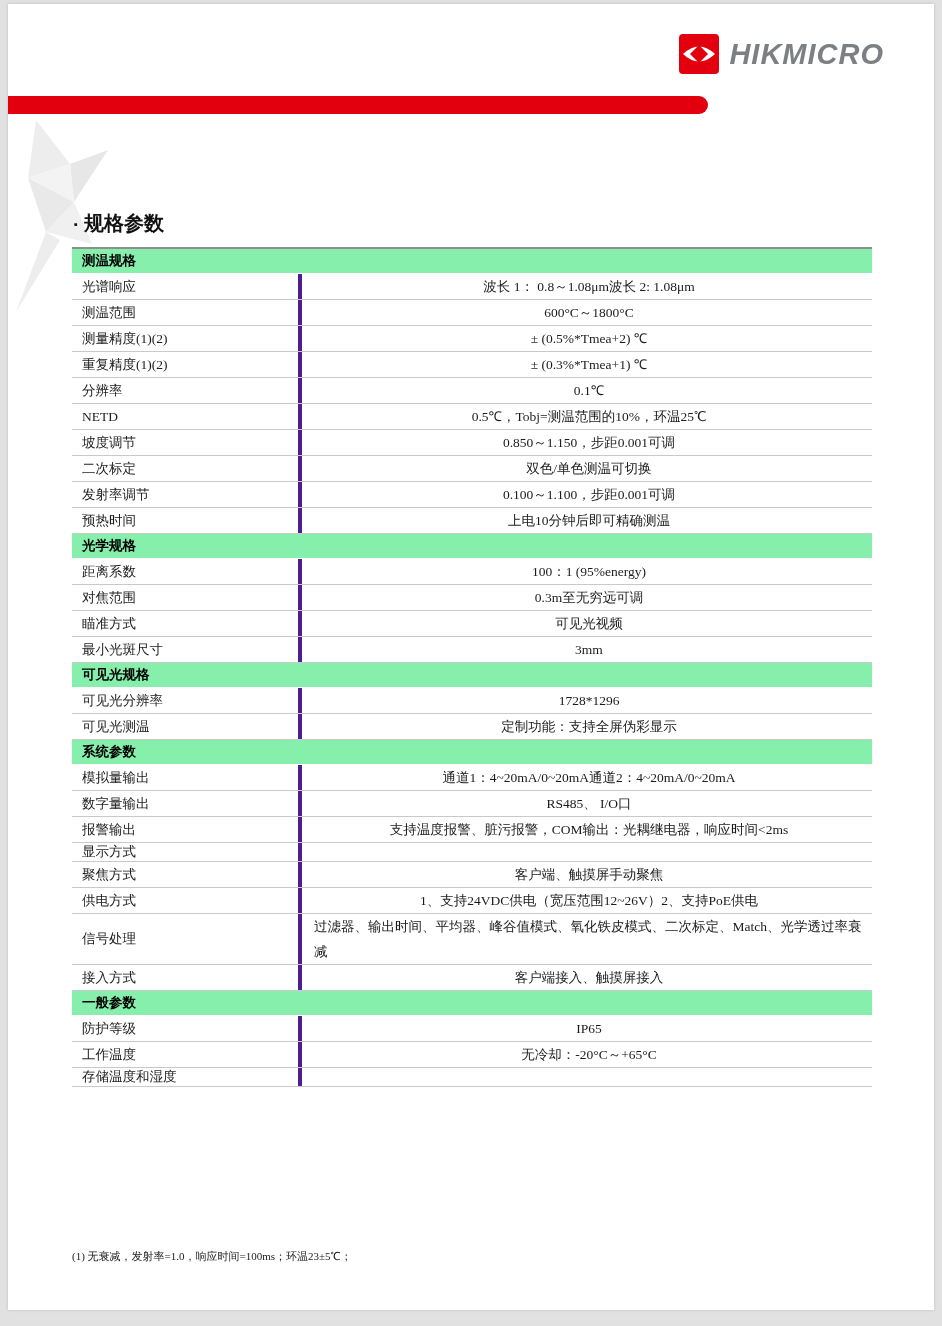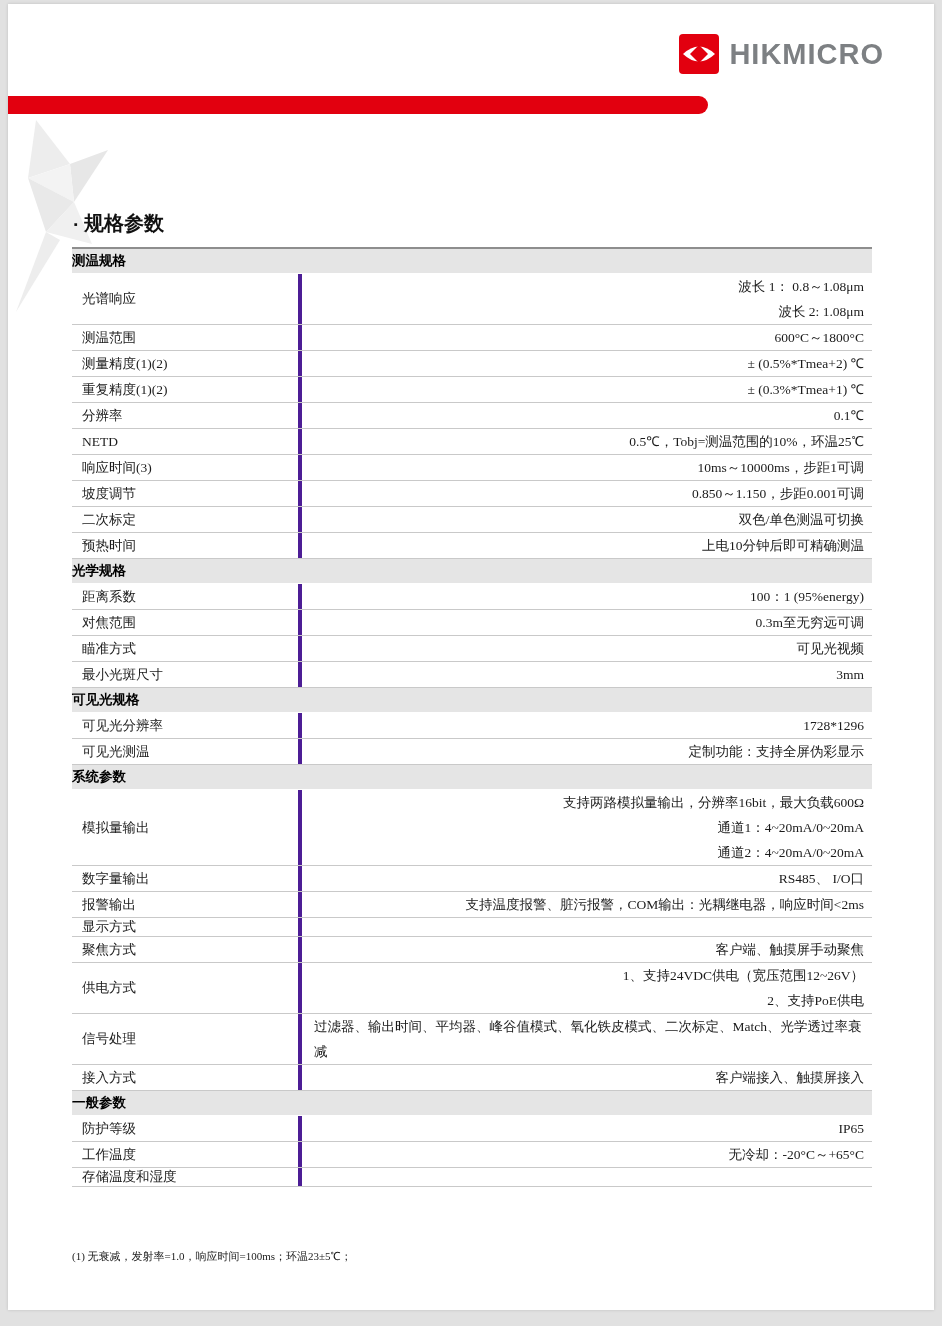--- a/index.html
+++ b/index.html
@@ -11,21 +11,21 @@
     overflow:hidden;
   }
   .page{
     position:absolute;left:8px;top:4px;width:926px;height:1306px;
     background:#ffffff;
     box-shadow:0 0 3px rgba(0,0,0,0.15);
   }
   
   .logo{
     position:absolute;top:30px;right:50px;
-    display:flex;align-items:center;gap:10px;
+    display:flex;align-items:center;gap:10px;font-style:italic;
   }
   .logo-icon{width:40px;height:40px;display:block;}
   .logo-text{
     font-family:"Liberation Sans", sans-serif;
     font-weight:bold;font-size:29px;letter-spacing:1px;
     color:#7d8083;line-height:40px;
   }
   
   .red-bar{
     position:absolute;left:0;top:92px;width:700px;height:18px;
@@ -41,39 +41,39 @@
     display:flex;align-items:center;gap:6px;
   }
   .doc-title .bullet{font-size:11px;line-height:20px;}
   
   .spec-table{
     position:absolute;left:64px;top:243px;width:800px;
     border-top:2px solid #8e8e8e;
     font-size:13.5px;color:#1b1b1b;
   }
   .t-section{
-    background:#e5e5e5;
+    background:#86efac;
     border-bottom:1px solid #ffffff;
     height:24px;line-height:24px;
-    font-weight:bold;
+    font-weight:bold;padding-left:10px;
     font-family:Liberation Serif, serif;
     font-size:13.5px;color:#000;
   }
   .t-row{
     display:flex;border-bottom:1px solid #c9c9c9;align-items:stretch;
   }
   .t-label{
     width:230px;flex:0 0 230px;
     border-right:4px solid #4c1d95;
     display:flex;align-items:center;
     padding-left:10px;box-sizing:border-box;
   }
   .t-value{
     flex:1;padding-left:12px;padding-right:8px;
-    display:flex;flex-direction:column;justify-content:center;align-items:flex-end;
+    display:flex;flex-direction:row;justify-content:center;align-items:flex-end;
   }
   .t-line{line-height:25px;min-height:25px;}
   
   .footnote{
     position:absolute;left:64px;top:1242px;
     font-size:11px;color:#1b1b1b;line-height:20px;
   }
 </style>
 </head>
 <body>
@@ -138,38 +138,38 @@
           <div class="t-line">0.1℃</div>
         </div>
       </div>
       <div class="t-row">
         <div class="t-label">NETD</div>
         <div class="t-value">
           <div class="t-line">0.5℃，Tobj=测温范围的10%，环温25℃</div>
         </div>
       </div>
       <div class="t-row">
-        <div class="t-label">响应时间(3)</div>
-        <div class="t-value">
-          <div class="t-line">10ms～10000ms，步距1可调</div>
-        </div>
-      </div>
-      <div class="t-row">
         <div class="t-label">坡度调节</div>
         <div class="t-value">
           <div class="t-line">0.850～1.150，步距0.001可调</div>
         </div>
       </div>
       <div class="t-row">
         <div class="t-label">二次标定</div>
         <div class="t-value">
           <div class="t-line">双色/单色测温可切换</div>
         </div>
       </div>
       <div class="t-row">
+        <div class="t-label">发射率调节</div>
+        <div class="t-value">
+          <div class="t-line">0.100～1.100，步距0.001可调</div>
+        </div>
+      </div>
+      <div class="t-row">
         <div class="t-label">预热时间</div>
         <div class="t-value">
           <div class="t-line">上电10分钟后即可精确测温</div>
         </div>
       </div>
       <div class="t-section">光学规格</div>
       <div class="t-row">
         <div class="t-label">距离系数</div>
         <div class="t-value">
           <div class="t-line">100：1 (95%energy)</div>
@@ -203,21 +203,20 @@
       <div class="t-row">
         <div class="t-label">可见光测温</div>
         <div class="t-value">
           <div class="t-line">定制功能：支持全屏伪彩显示</div>
         </div>
       </div>
       <div class="t-section">系统参数</div>
       <div class="t-row">
         <div class="t-label">模拟量输出</div>
         <div class="t-value">
-          <div class="t-line">支持两路模拟量输出，分辨率16bit，最大负载600Ω</div>
           <div class="t-line">通道1：4~20mA/0~20mA</div>
           <div class="t-line">通道2：4~20mA/0~20mA</div>
         </div>
       </div>
       <div class="t-row">
         <div class="t-label">数字量输出</div>
         <div class="t-value">
           <div class="t-line">RS485、 I/O口</div>
         </div>
       </div>

